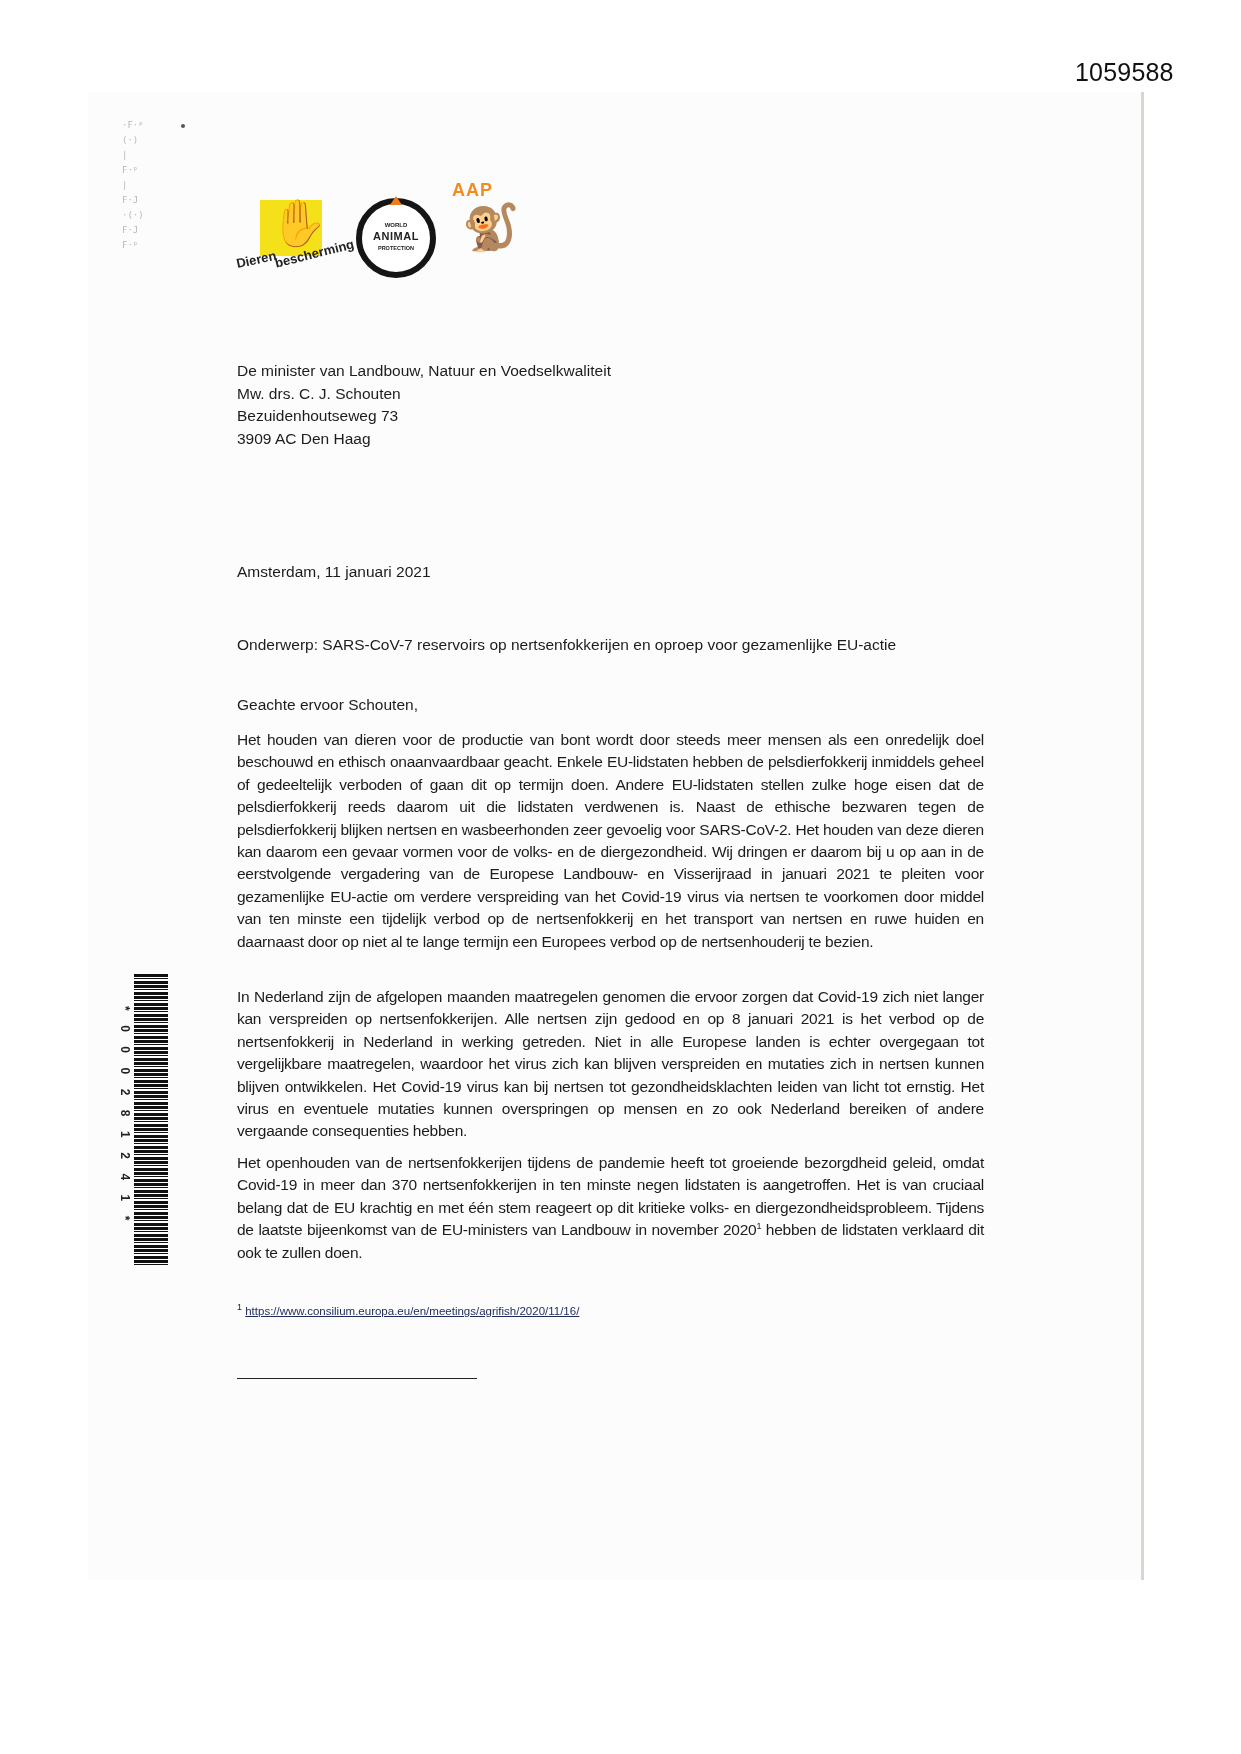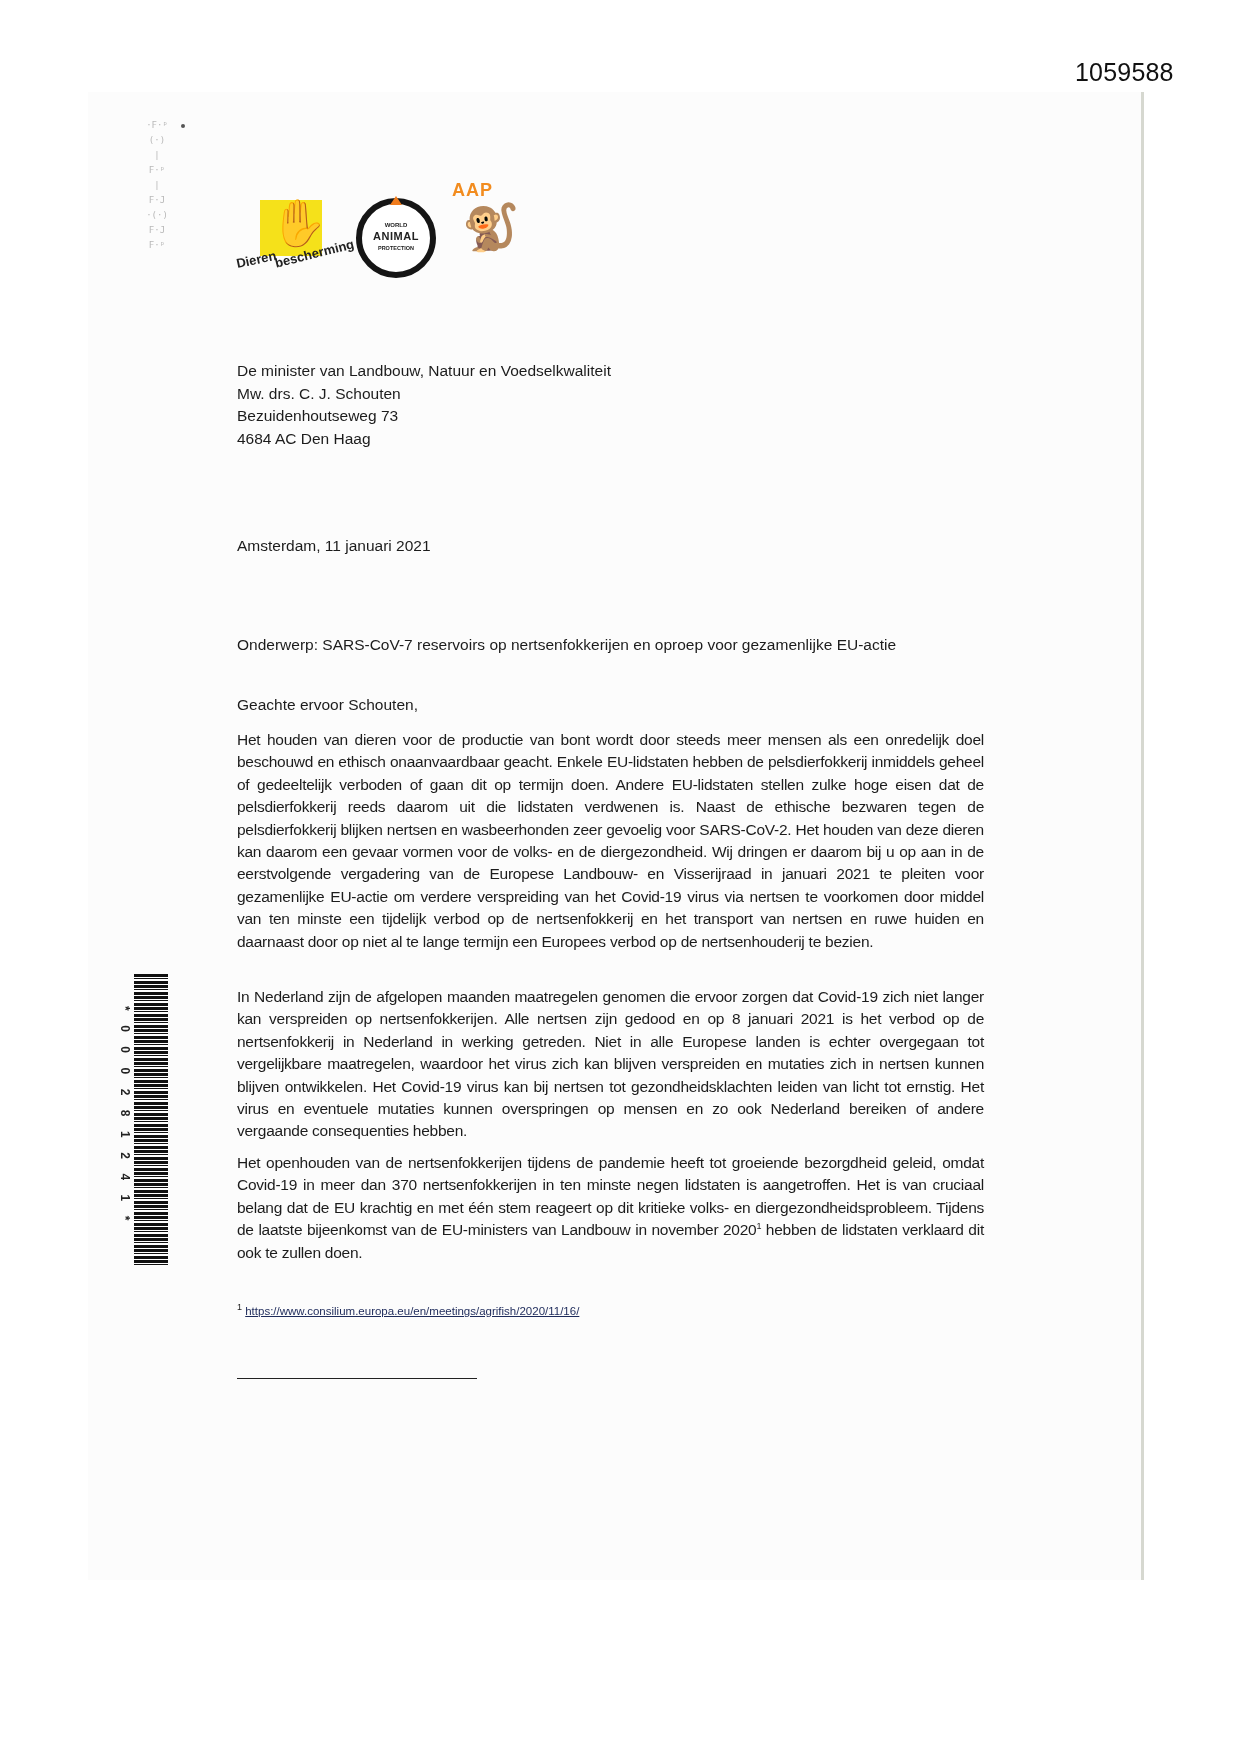--- a/index.html
+++ b/index.html
@@ -17,21 +17,21 @@
   .scan-page {
     position: absolute; left: 88px; top: 92px; width: 1054px; height: 1488px;
     background: #fcfcfc;
   }
   .edge-line {
     position: absolute; left: 1141px; top: 92px; width: 3px; height: 1488px;
     background: #d6d8d0;
   }
   .stamp-marks {
     position: absolute; left: 122px; top: 118px; width: 70px; height: 180px;
-    color: #b9b9b9; font-size: 9px; line-height: 15px; text-align: center;
+    color: #b9b9b9; font-size: 9px; line-height: 15px; text-align: left;
     font-family: "DejaVu Sans Mono", monospace;
   }
   .stamp-dot { position: absolute; left: 181px; top: 124px; width: 4px; height: 4px; border-radius: 50%; background: #555; }
 
   
   .logos { position: absolute; left: 236px; top: 186px; width: 460px; height: 100px; }
   .logo-db { position: absolute; left: 0; top: 0; width: 120px; height: 100px; }
   .logo-db .sq { position: absolute; left: 24px; top: 14px; width: 62px; height: 56px; background: #f5e11a; }
   .logo-db .hand { position: absolute; left: 34px; top: 14px; font-size: 46px; color: #111; line-height: 1; }
   .logo-db .t1 { position: absolute; left: 0; top: 66px; font-size: 13px; color: #222; transform: rotate(-12deg); font-weight: bold; }
@@ -50,21 +50,21 @@
   .logo-aap .monkey { position: absolute; left: 12px; top: 24px; font-size: 46px; color: #1f5a2a; line-height: 1; }
 
   .logo-bont { position: absolute; left: 288px; top: 2px; width: 170px; height: 96px; }
   .logo-bont .big { position: absolute; left: 0; top: 12px; font-size: 50px; font-weight: bold; color: #161616; letter-spacing: -2px; font-family: "DejaVu Sans", sans-serif; }
   .logo-bont .ears { position: absolute; left: 78px; top: 0; font-size: 22px; font-weight: bold; color: #161616; }
   .logo-bont .sub { position: absolute; left: 10px; top: 68px; font-size: 16px; color: #c0336d; letter-spacing: 0.3px; }
 
   
   .letter { position: absolute; left: 237px; top: 0; width: 747px; font-family: "Liberation Sans", sans-serif; color: #1c1c1c; }
   .addr { position: absolute; top: 360px; font-size: 15.5px; line-height: 22.5px; }
-  .date { position: absolute; top: 537px; font-size: 15.5px; }
+  .date { position: absolute; top: 563px; font-size: 15.5px; }
   .subject { position: absolute; top: 636px; font-size: 15.5px; white-space: nowrap; }
   .salutation { position: absolute; top: 696px; font-size: 15.5px; }
   .para { position: absolute; width: 747px; font-size: 15.5px; line-height: 22.4px; text-align: justify; letter-spacing: -0.25px; }
   .p1 { top: 729px; }
   .p2 { top: 986px; }
   .p3 { top: 1152px; }
   sup { font-size: 9px; line-height: 0; }
 
   .fn-rule { position: absolute; left: 237px; top: 1378px; width: 240px; height: 1px; background: #222; }
   .footnote { position: absolute; left: 237px; top: 1305px; font-size: 11.5px; color: #1c1c1c; }
@@ -118,21 +118,21 @@
     <div class="txt">AAP</div>
     <div class="monkey">🐒</div>
   </div>
 </div>
 
 <div class="letter">
   <div class="addr">
     <div>De minister van Landbouw, Natuur en Voedselkwaliteit</div>
     <div>Mw. drs. C. J. Schouten</div>
     <div>Bezuidenhoutseweg 73</div>
-    <div>4684 AC Den Haag</div>
+    <div>3909 AC Den Haag</div>
   </div>
 
   <div class="date">Amsterdam, 11 januari 2021</div>
   <div class="subject">Onderwerp: SARS-CoV-7 reservoirs op nertsenfokkerijen en oproep voor gezamenlijke EU-actie</div>
   <div class="salutation">Geachte ervoor Schouten,</div>
 
   <div class="para p1">Het houden van dieren voor de productie van bont wordt door steeds meer mensen als een onredelijk doel beschouwd en ethisch onaanvaardbaar geacht. Enkele EU-lidstaten hebben de pelsdierfokkerij inmiddels geheel of gedeeltelijk verboden of gaan dit op termijn doen. Andere EU-lidstaten stellen zulke hoge eisen dat de pelsdierfokkerij reeds daarom uit die lidstaten verdwenen is. Naast de ethische bezwaren tegen de pelsdierfokkerij blijken nertsen en wasbeerhonden zeer gevoelig voor SARS-CoV-2. Het houden van deze dieren kan daarom een gevaar vormen voor de volks- en de diergezondheid. Wij dringen er daarom bij u op aan in de eerstvolgende vergadering van de Europese Landbouw- en Visserijraad in januari 2021 te pleiten voor gezamenlijke EU-actie om verdere verspreiding van het Covid-19 virus via nertsen te voorkomen door middel van ten minste een tijdelijk verbod op de nertsenfokkerij en het transport van nertsen en ruwe huiden en daarnaast door op niet al te lange termijn een Europees verbod op de nertsenhouderij te bezien.</div>
   <div class="para p2">In Nederland zijn de afgelopen maanden maatregelen genomen die ervoor zorgen dat Covid-19 zich niet langer kan verspreiden op nertsenfokkerijen. Alle nertsen zijn gedood en op 8 januari 2021 is het verbod op de nertsenfokkerij in Nederland in werking getreden. Niet in alle Europese landen is echter overgegaan tot vergelijkbare maatregelen, waardoor het virus zich kan blijven verspreiden en mutaties zich in nertsen kunnen blijven ontwikkelen. Het Covid-19 virus kan bij nertsen tot gezondheidsklachten leiden van licht tot ernstig. Het virus en eventuele mutaties kunnen overspringen op mensen en zo ook Nederland bereiken of andere vergaande consequenties hebben.</div>
   <div class="para p3"><span>Het openhouden van de nertsenfokkerijen tijdens de pandemie heeft tot groeiende bezorgdheid geleid, omdat Covid-19 in meer dan 370 nertsenfokkerijen in ten minste negen lidstaten is aangetroffen. Het is van cruciaal belang dat de EU krachtig en met één stem reageert op dit kritieke volks- en diergezondheidsprobleem. Tijdens de laatste bijeenkomst van de EU-ministers van Landbouw in november 2020</span><sup>1</sup><span> hebben de lidstaten verklaard dit ook te zullen doen.</span></div>
 </div>

